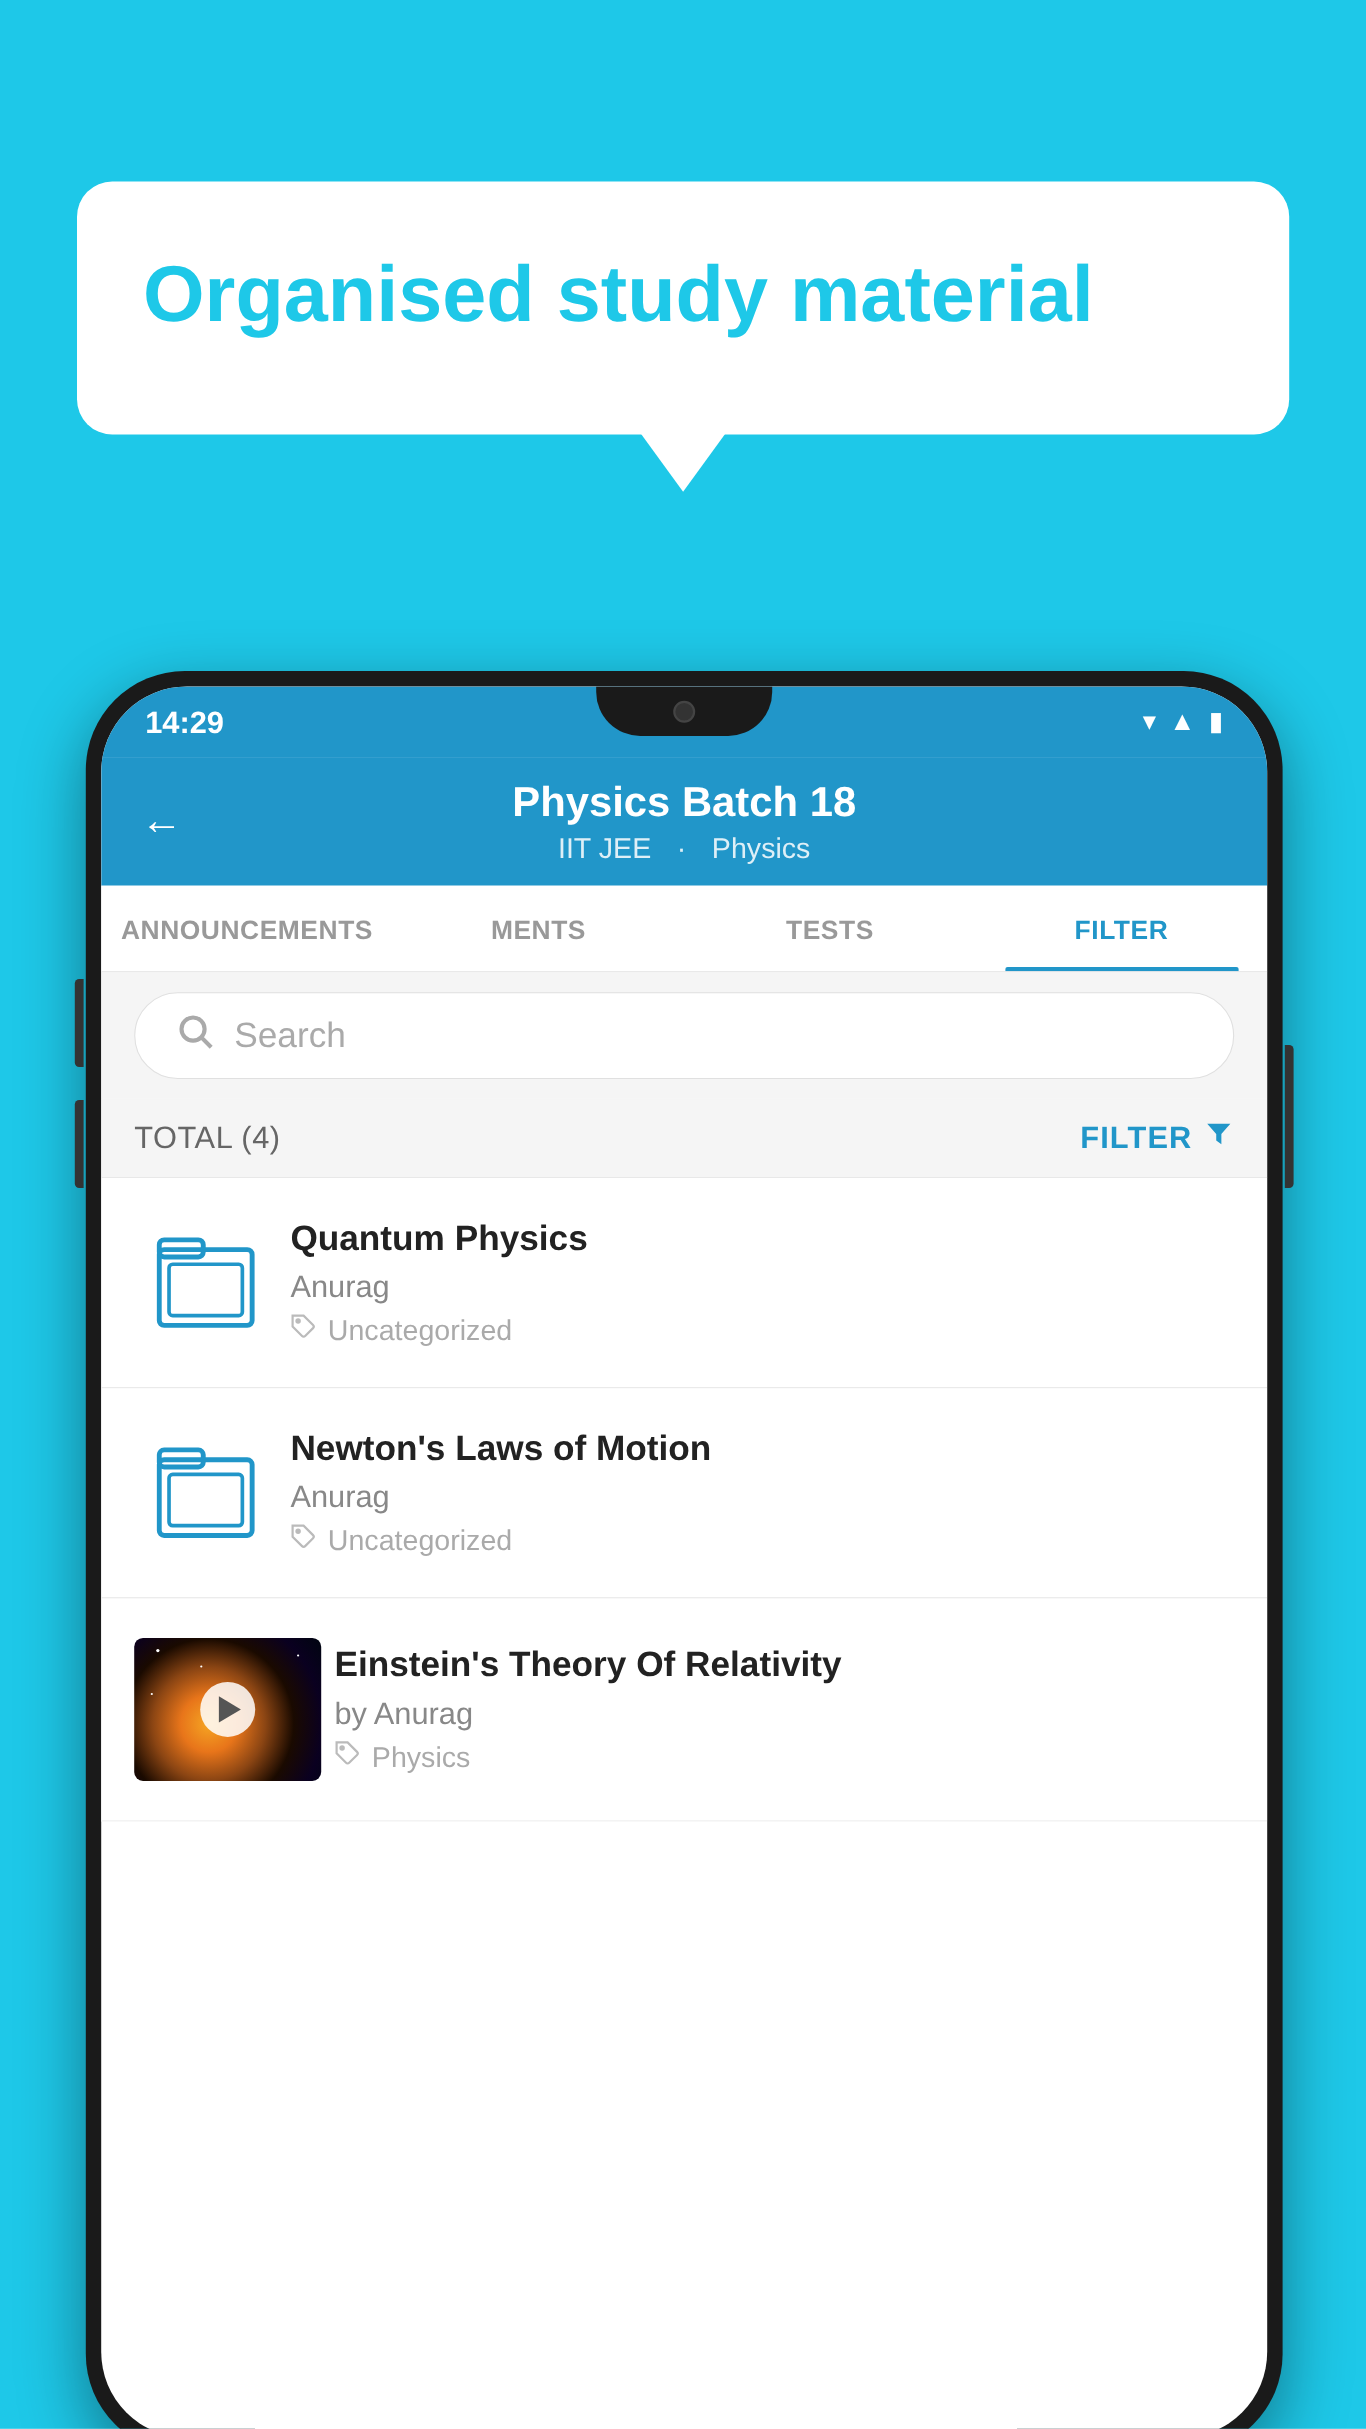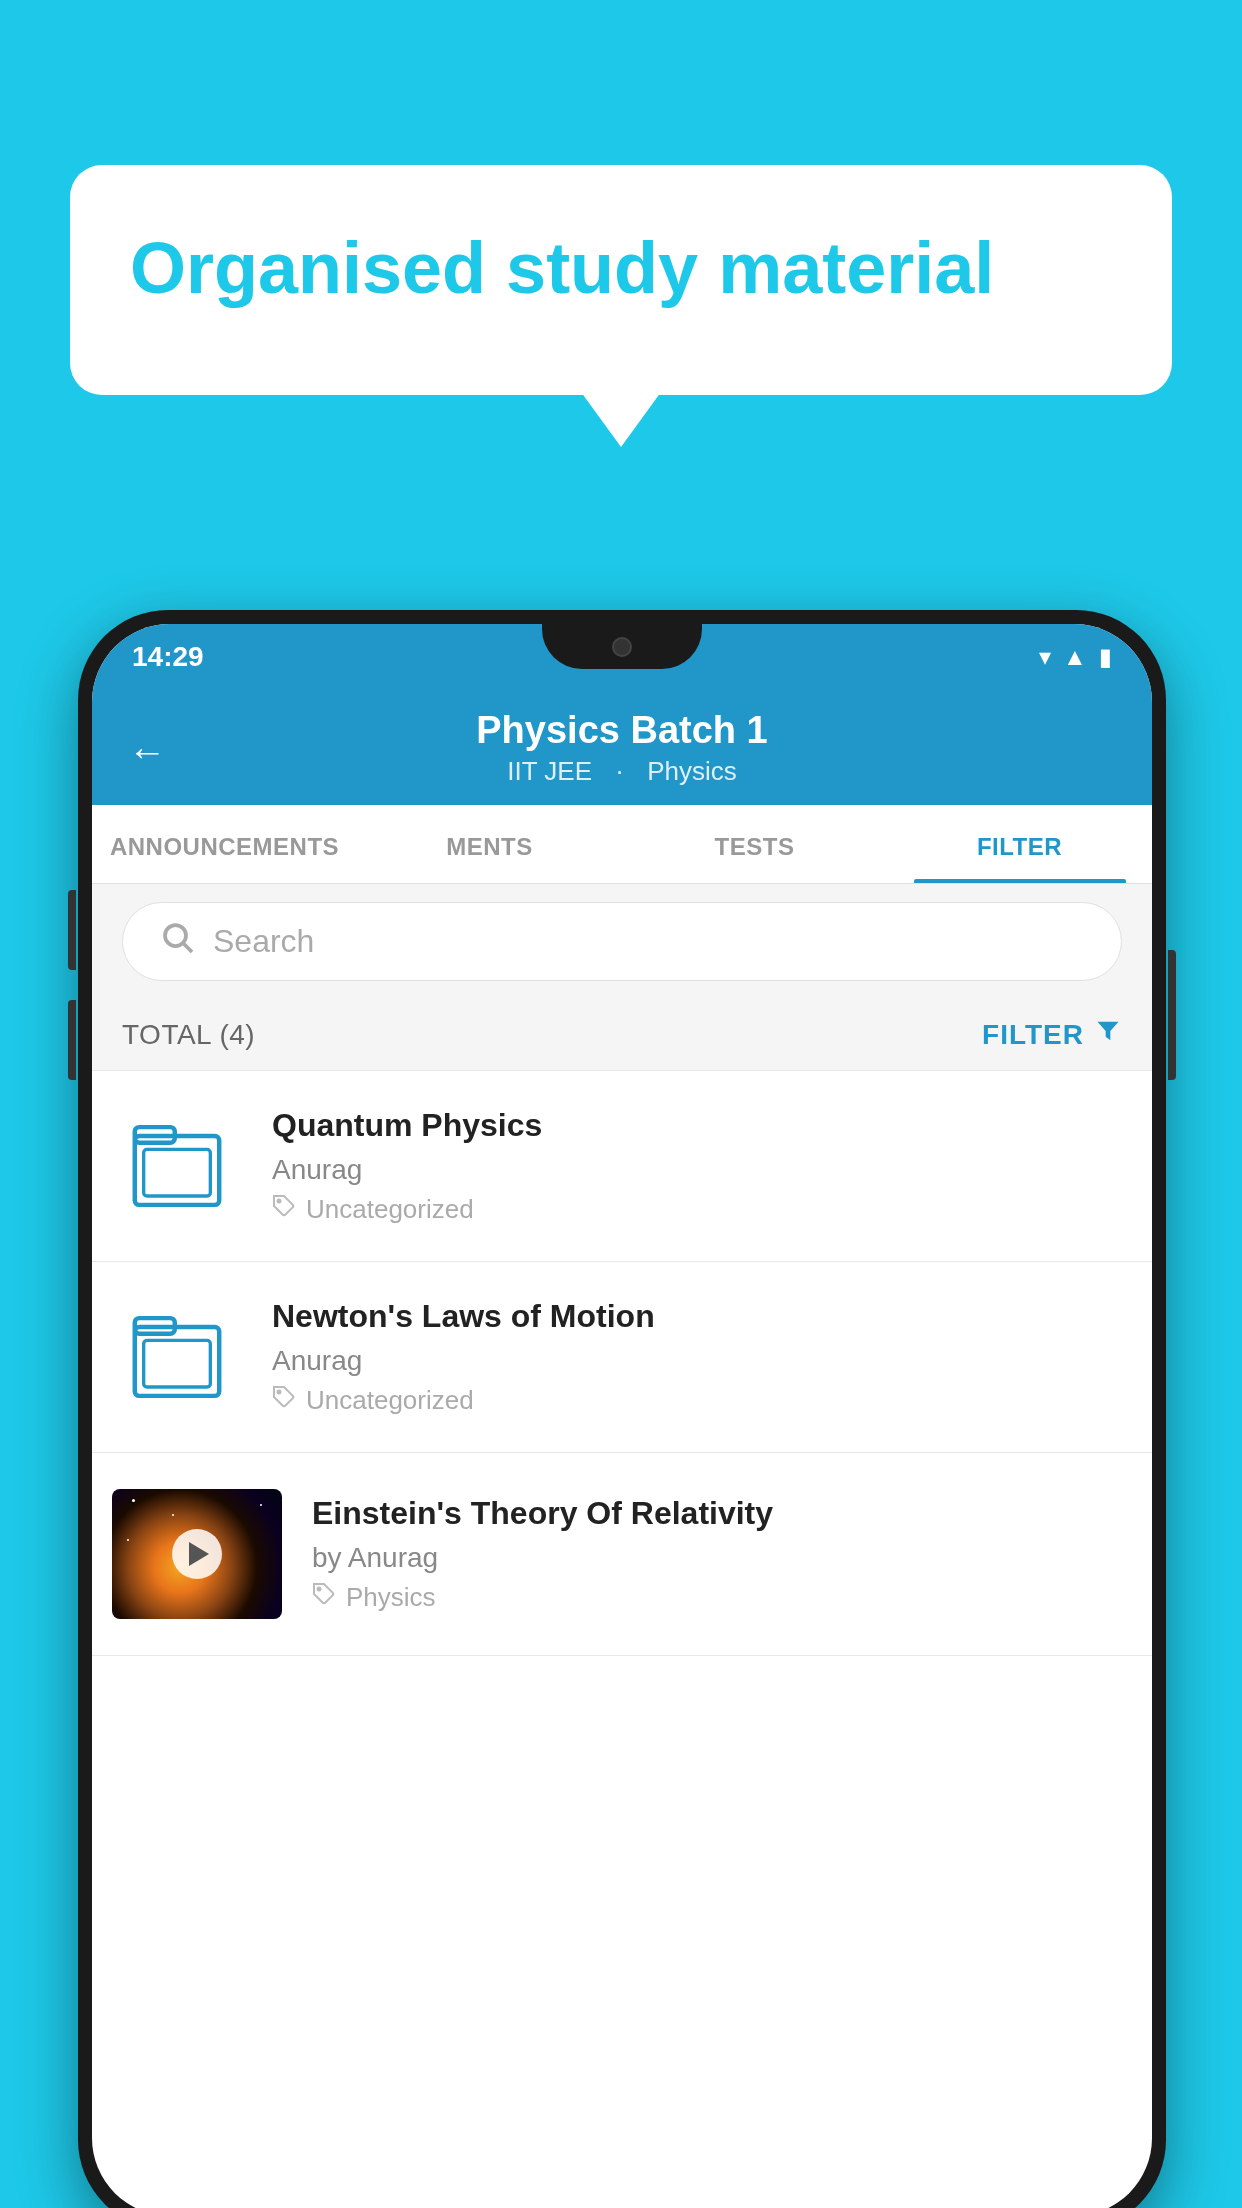--- a/index.html
+++ b/index.html
@@ -232,23 +232,23 @@
     }
 
     
     .video-list {
       background: white;
       overflow-y: auto;
     }
     .video-item {
       display: flex;
       align-items: center;
-      padding: 36px 20px;
+      padding: 36px 30px;
       border-bottom: 1px solid #e8e8e8;
-      gap: 30px;
+      gap: 12px;
     }
     .video-thumb-dark {
       width: 130px;
       height: 100px;
       flex-shrink: 0;
       display: flex;
       align-items: center;
       justify-content: center;
     }
     .file-icon-svg {
@@ -361,21 +361,21 @@
       </div>
       <div class="status-icons">
         <span>▾</span>
         <span>▲</span>
         <span>▮</span>
       </div>
     </div>
 
     <div class="app-header">
       <div class="back-arrow">←</div>
-      <div class="header-title">Physics Batch 1</div>
+      <div class="header-title">Physics Batch 18</div>
       <div class="header-subtitle">
         <span>IIT JEE</span>
         <span> · </span>
         <span>Physics</span>
       </div>
     </div>
 
     <div class="tabs-bar">
       <div class="tab-item">ANNOUNCEMENTS</div>
       <div class="tab-item">MENTS</div>

